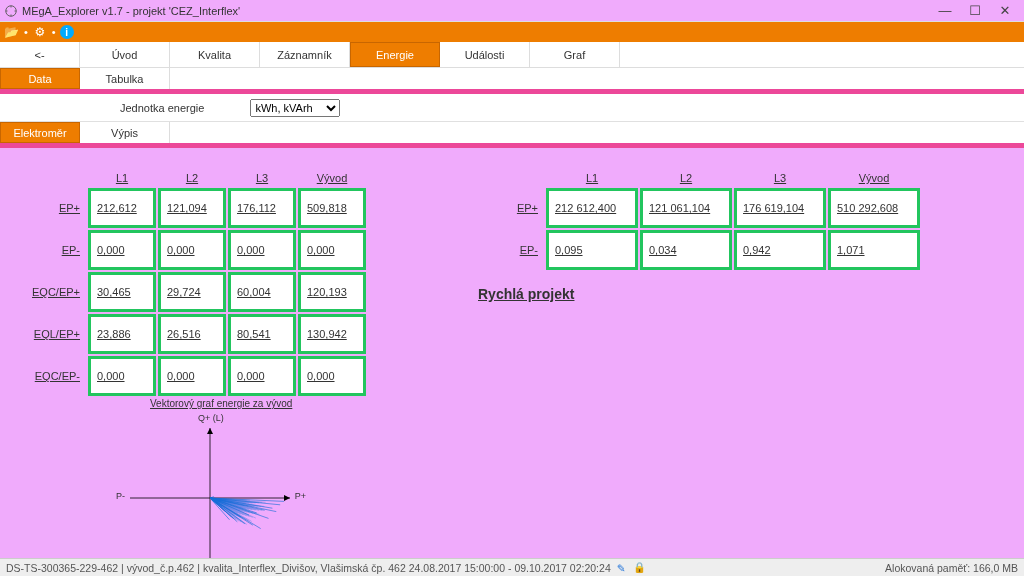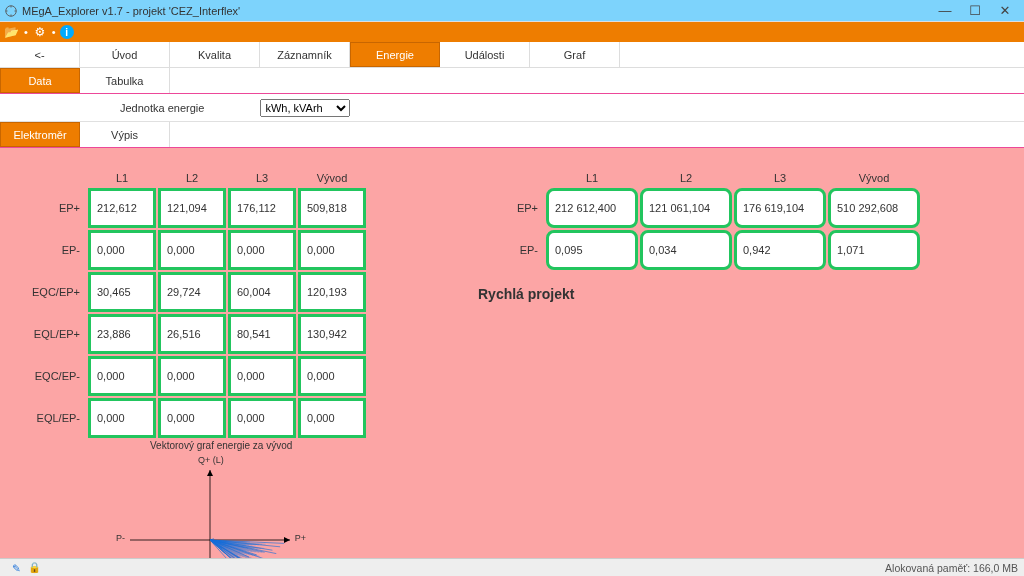--- a/index.html
+++ b/index.html
@@ -1,37 +1,37 @@
 <!DOCTYPE html>
 <html><head>
 <meta charset="utf-8">
 <style>
   * { box-sizing: border-box; font-family: "Segoe UI", Tahoma, sans-serif; }
   body { margin: 0; background: #f0f0f0; width: 1024px; height: 576px; overflow: hidden; font-size: 11px; color: #333; }
-  .titlebar { height: 22px; background: #7dd3fc; display: flex; align-items: center; padding: 0 4px; border-bottom: 1px solid #ddd; }
+  .titlebar { height: 22px; background: #f0abfc; display: flex; align-items: center; padding: 0 4px; border-bottom: 1px solid #ddd; }
   .titlebar .title { flex: 1; font-size: 11px; }
   .titlebar .btn { width: 30px; text-align: center; color: #444; font-size: 13px; }
   .toolbar { height: 20px; background: #ee7d00; display: flex; align-items: center; padding: 0 4px; gap: 4px; }
   .toolbar .tb-icon { width: 16px; height: 16px; display: inline-flex; align-items: center; justify-content: center; font-size: 12px; }
   .nav-row { height: 26px; background: #fff; display: flex; border-bottom: 1px solid #ddd; }
   .nav-btn { width: 90px; border-right: 1px solid #ddd; display: flex; align-items: center; justify-content: center; font-size: 11px; cursor: pointer; background: #fff; }
   .nav-btn.active { background: #ee7d00; color: #fff; border: 1px solid #c86600; }
   .nav-btn.small { width: 80px; }
-  .subrow { height: 26px; background: #fff; display: flex; border-bottom: 1px solid #ec4899; }
-  .unitrow { height: 28px; background: #fff; display: flex; align-items: center; padding-left: 120px; gap: 16px; border-bottom: 1px solid #e0e0e0; }
+  .subrow { height: 26px; background: #fff; display: flex; border-bottom: 5px solid #ec4899; }
+  .unitrow { height: 28px; background: #fff; display: flex; align-items: center; padding-left: 120px; gap: 6px; border-bottom: 1px solid #e0e0e0; }
   .unitrow select { font-size: 11px; height: 18px; width: 90px; margin-left: 40px; }
-  .content { position: relative; background: #fca5a5; height: calc(576px - 22px - 20px - 26px - 26px - 28px - 26px - 18px); overflow: hidden; }
+  .content { position: relative; background: #f0abfc; height: calc(576px - 22px - 20px - 26px - 26px - 28px - 26px - 18px); overflow: hidden; text-decoration: underline; }
 
   .tables { display: flex; padding: 20px 20px 0 20px; gap: 110px; }
   .tbl { border-collapse: separate; border-spacing: 2px 2px; }
   .tbl th { font-weight: normal; font-size: 11px; text-align: center; padding: 2px 4px; }
   .tbl td.lbl { text-align: right; font-size: 11px; padding: 0 6px 0 0; width: 64px; }
   .tbl td.val { border: 3px solid #22c55e; text-align: left; padding: 11px 6px; min-width: 70px; background: #fff; font-size: 11px; }
   .tbl td.val.narrow { min-width: 68px; }
-  .tbl td.val.wide { min-width: 92px; border-radius: 8px; }
+  .tbl td.val.wide { min-width: 92px; }
   .quick-title { font-weight: bold; font-size: 14px; margin-top: 14px; }
 
   .vector-block { margin-left: 110px; }
   .vector-title { font-size: 10px; margin-bottom: 4px; margin-left: 40px; }
   .vector-chart { position: relative; width: 200px; height: 170px; }
 
   .statusbar { position: absolute; bottom: 0; left: 0; right: 0; height: 18px; background: #eee; border-top: 1px solid #ccc; display: flex; align-items: center; padding: 0 6px; font-size: 10.5px; color: #555; }
   .statusbar .spacer { flex: 1; }
 
   .app-icon { width: 14px; height: 14px; margin-right: 4px; display: inline-block; }
@@ -125,27 +125,20 @@
           </tr>
           <tr>
             <td class="lbl">EQL/EP+</td>
     <td class="val narrow">23,886</td>
     <td class="val narrow">26,516</td>
     <td class="val narrow">80,541</td>
     <td class="val narrow">130,942</td>
           </tr>
           <tr>
             <td class="lbl">EQC/EP-</td>
-    <td class="val narrow">0,000</td>
-    <td class="val narrow">0,000</td>
-    <td class="val narrow">0,000</td>
-    <td class="val narrow">0,000</td>
-          </tr>
-          <tr>
-            <td class="lbl">EQL/EP-</td>
     <td class="val narrow">0,000</td>
     <td class="val narrow">0,000</td>
     <td class="val narrow">0,000</td>
     <td class="val narrow">0,000</td>
           </tr>
         </tbody>
     </table>
 
     <div>
       <table class="tbl">
@@ -263,17 +256,18 @@
       <div style="position:absolute;top:0;left:88px;font-size:9px;">Q+ (L)</div>
       <div style="position:absolute;bottom:0;left:88px;font-size:12px;">Q- (C)</div>
       <div style="position:absolute;top:78px;left:6px;font-size:9px;">P-</div>
       <div style="position:absolute;top:78px;right:4px;font-size:9px;">P+</div>
     </div>
   </div>
 
 </div>
 
 <div class="statusbar">
+  <span>DS-TS-300365-229-462 | vývod_č.p.462 | kvalita_Interflex_Divišov, Vlašimská čp. 462  24.08.2017 15:00:00 - 09.10.2017 02:20:24</span>
   <span style="margin:0 6px;color:#1a6fd8;">✎</span>
   <span style="margin:0 2px;color:#888;">🔒</span>
   <span class="spacer"></span>
   <span>Alokovaná paměť: 166,0 MB</span>
 </div>
 
 </body></html>

